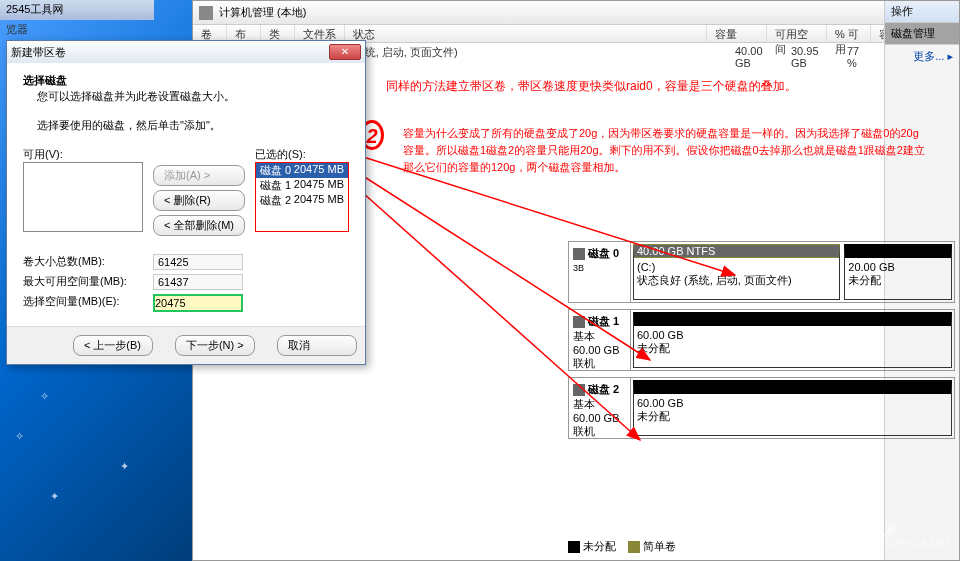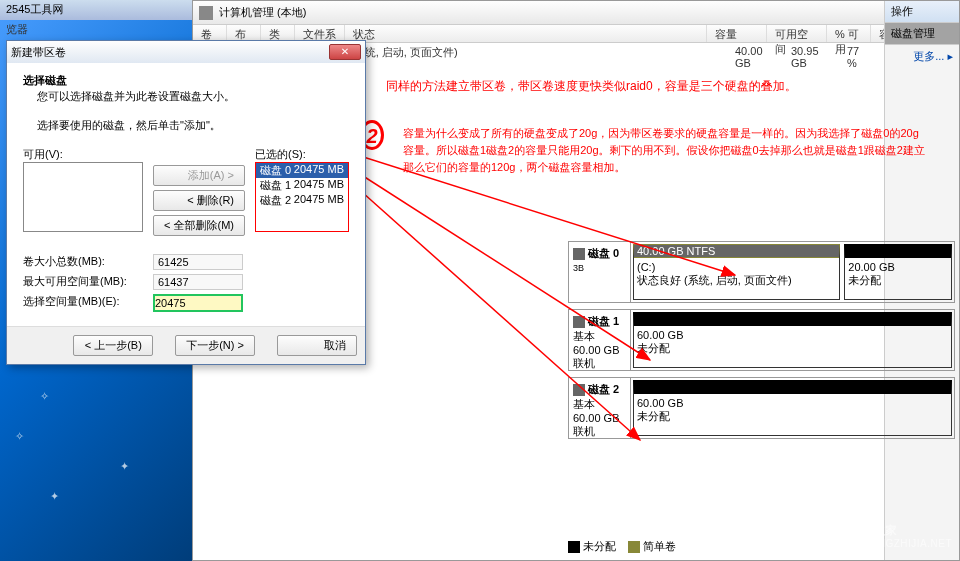--- a/index.html
+++ b/index.html
@@ -33,21 +33,21 @@
 .dialog{position:absolute;left:6px;top:40px;width:360px;background:#f4f4f4;border:1px solid #5a7aa8;box-shadow:3px 3px 8px rgba(0,0,0,0.3);z-index:10}
 .dlgtitle{height:22px;background:linear-gradient(#fefefe,#e0e8f2);display:flex;align-items:center;padding:0 4px;justify-content:space-between}
 .closebtn{width:32px;height:16px;background:linear-gradient(#e88,#c44);border:1px solid #933;border-radius:2px;color:#fff;text-align:center;line-height:13px;font-size:10px}
 .dlgbody{padding:10px 16px;background:#fff}
 .h1{font-weight:bold;margin-bottom:1px}
 .sub{margin-left:14px;margin-bottom:14px}
 .sub2{margin-left:14px;margin-bottom:14px}
 .twocol{display:flex;gap:10px}
 .lbox{width:120px;height:70px;border:1px solid #888;background:#fff}
 .btncol{display:flex;flex-direction:column;gap:4px}
-.btn{padding:2px 10px;border:1px solid #999;background:linear-gradient(#fdfdfd,#e8e8e8);border-radius:2px;min-width:80px;text-align:right}
+.btn{padding:2px 10px;border:1px solid #999;background:linear-gradient(#fdfdfd,#e8e8e8);border-radius:8px;min-width:80px;text-align:left}
 .btn.dis{color:#999}
 .selbox{flex:1;border:1px solid red}
 .selrow{padding:0px 4px;font-size:10px;display:flex;justify-content:space-between}
 .selrow.hl{background:#2b5fab;color:#fff}
 .fields{margin-top:18px}
 .fld{display:flex;margin-bottom:4px}
 .fld label{width:130px}
 .fld .val{border:1px solid #ccc;padding:1px 4px;width:90px;background:#f8f8f8}
 .fld .inp{border:2px solid #22c55e;padding:1px 0;width:90px;background:#fef9c3}
 .dlgfoot{background:#f0f0f0;padding:8px;text-align:right;border-top:1px solid #ddd}
@@ -64,21 +64,21 @@
 <div class="desktop">
   <div class="star" style="left:20px;top:120px">✦</div>
   <div class="star" style="left:80px;top:200px">✦</div>
   <div class="star" style="left:30px;top:350px">✦</div>
   <div class="star" style="left:40px;top:390px">✧</div>
   <div class="star" style="left:15px;top:430px">✧</div>
   <div class="star" style="left:120px;top:460px">✦</div>
   <div class="star" style="left:50px;top:490px">✦</div>
 </div>
 
-<div style="position:absolute;left:0;top:0;width:220px;height:20px;background:linear-gradient(#cde,#abd);padding:2px 6px;">
+<div style="position:absolute;left:0;top:0;width:154px;height:20px;background:linear-gradient(#cde,#abd);padding:2px 6px;">
   <span>2545工具网</span>
 </div>
 <div style="position:absolute;left:0;top:20px;width:40px;padding:2px 6px;color:#333">览器</div>
 
 <div class="app">
   <div class="appbar">
     <span class="ico"></span>
     <span>计算机管理 (本地)</span>
   </div>
   <div class="headers">

